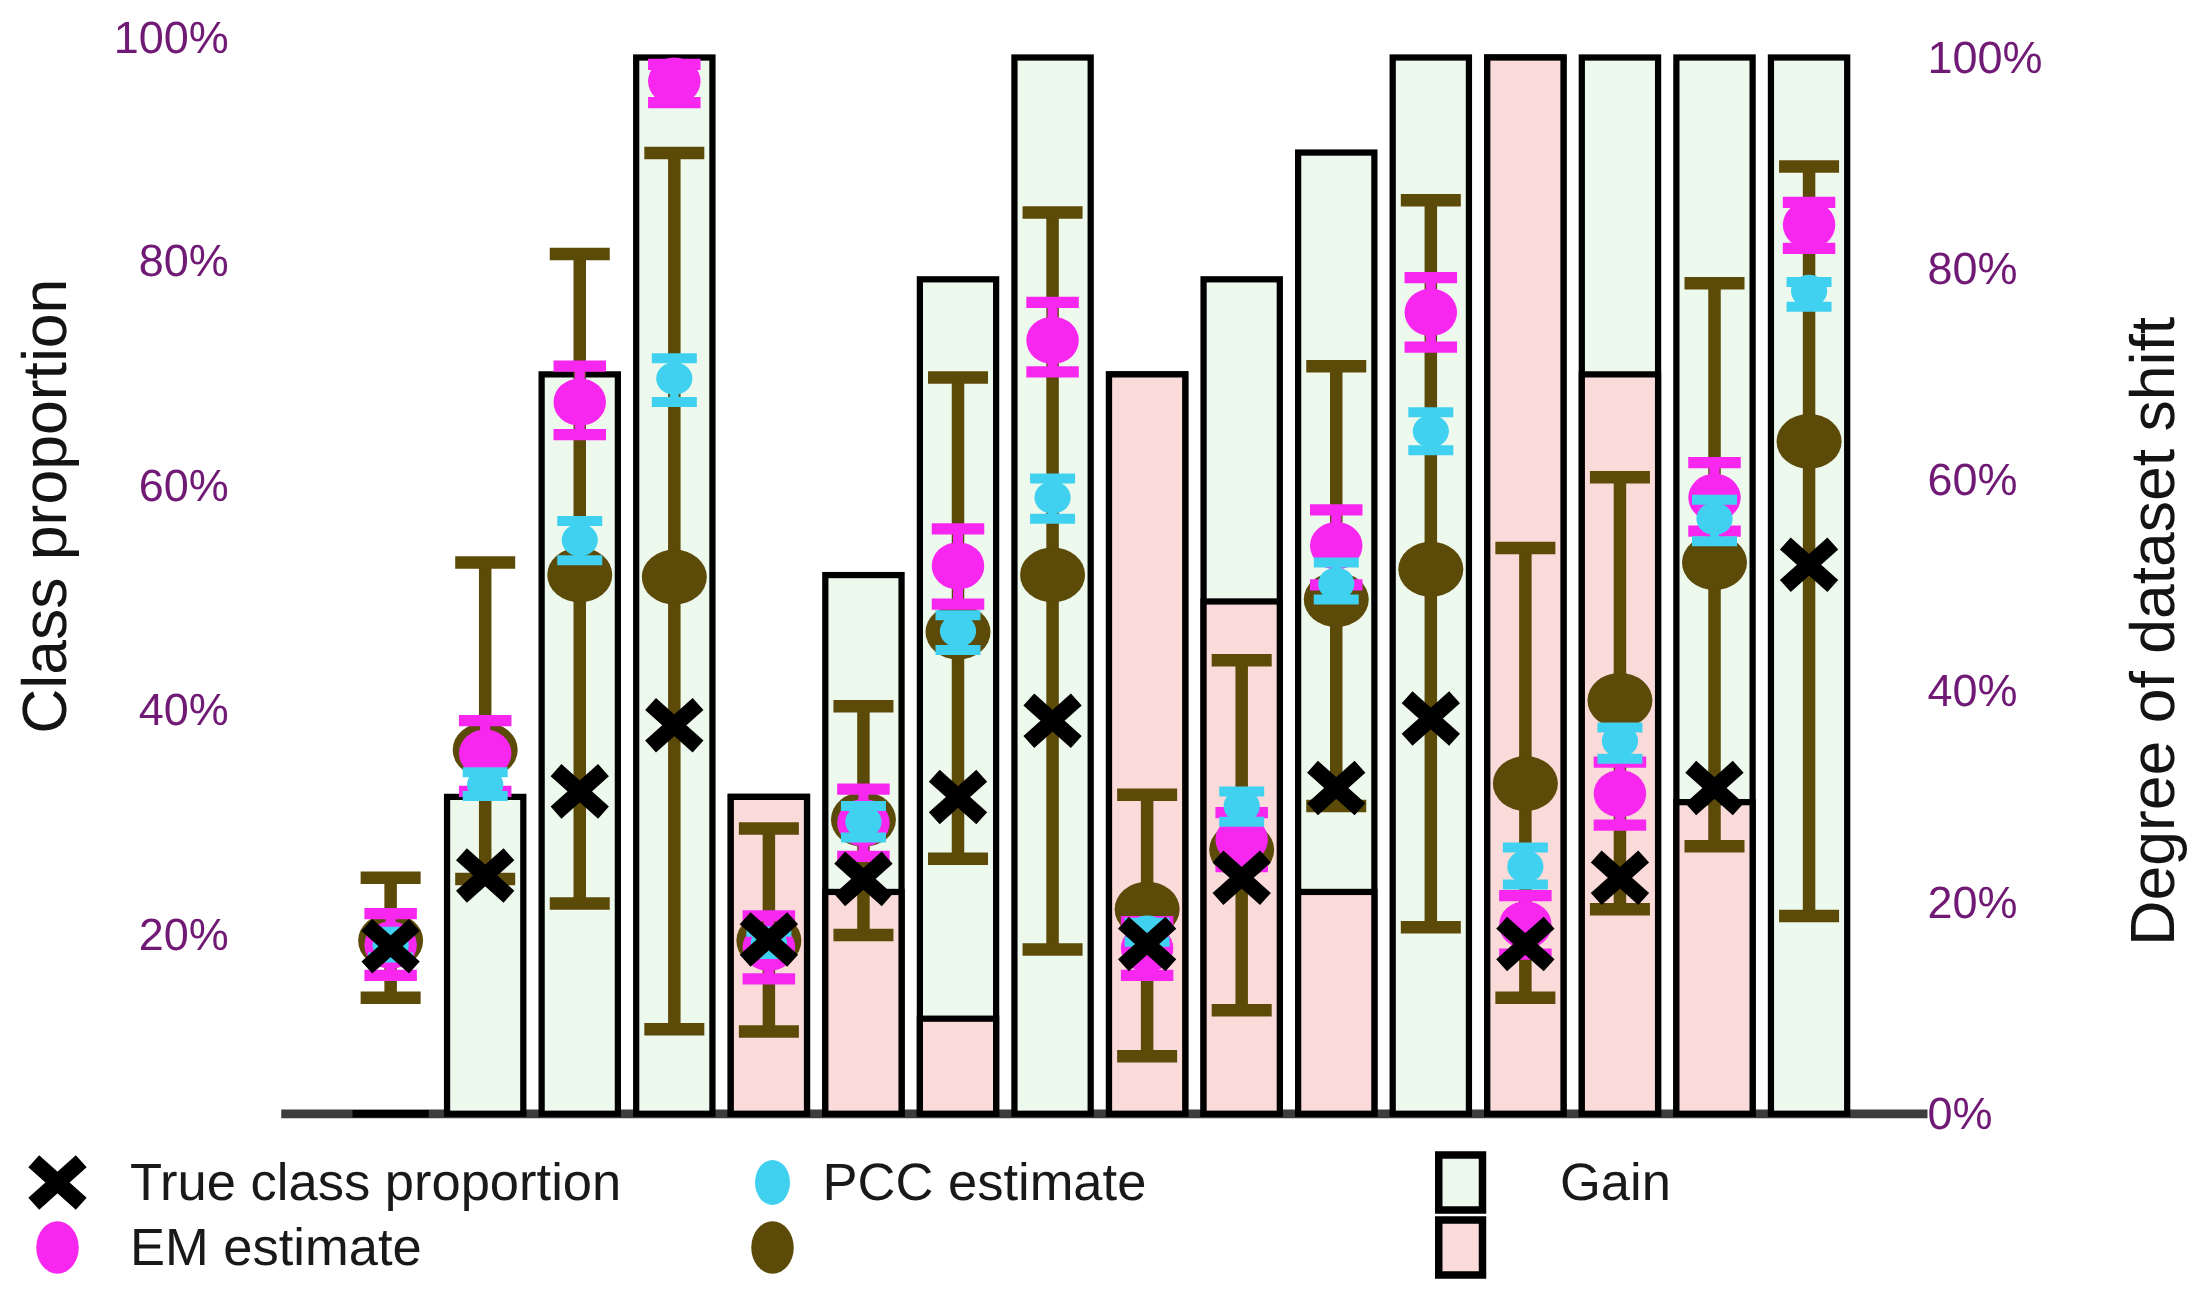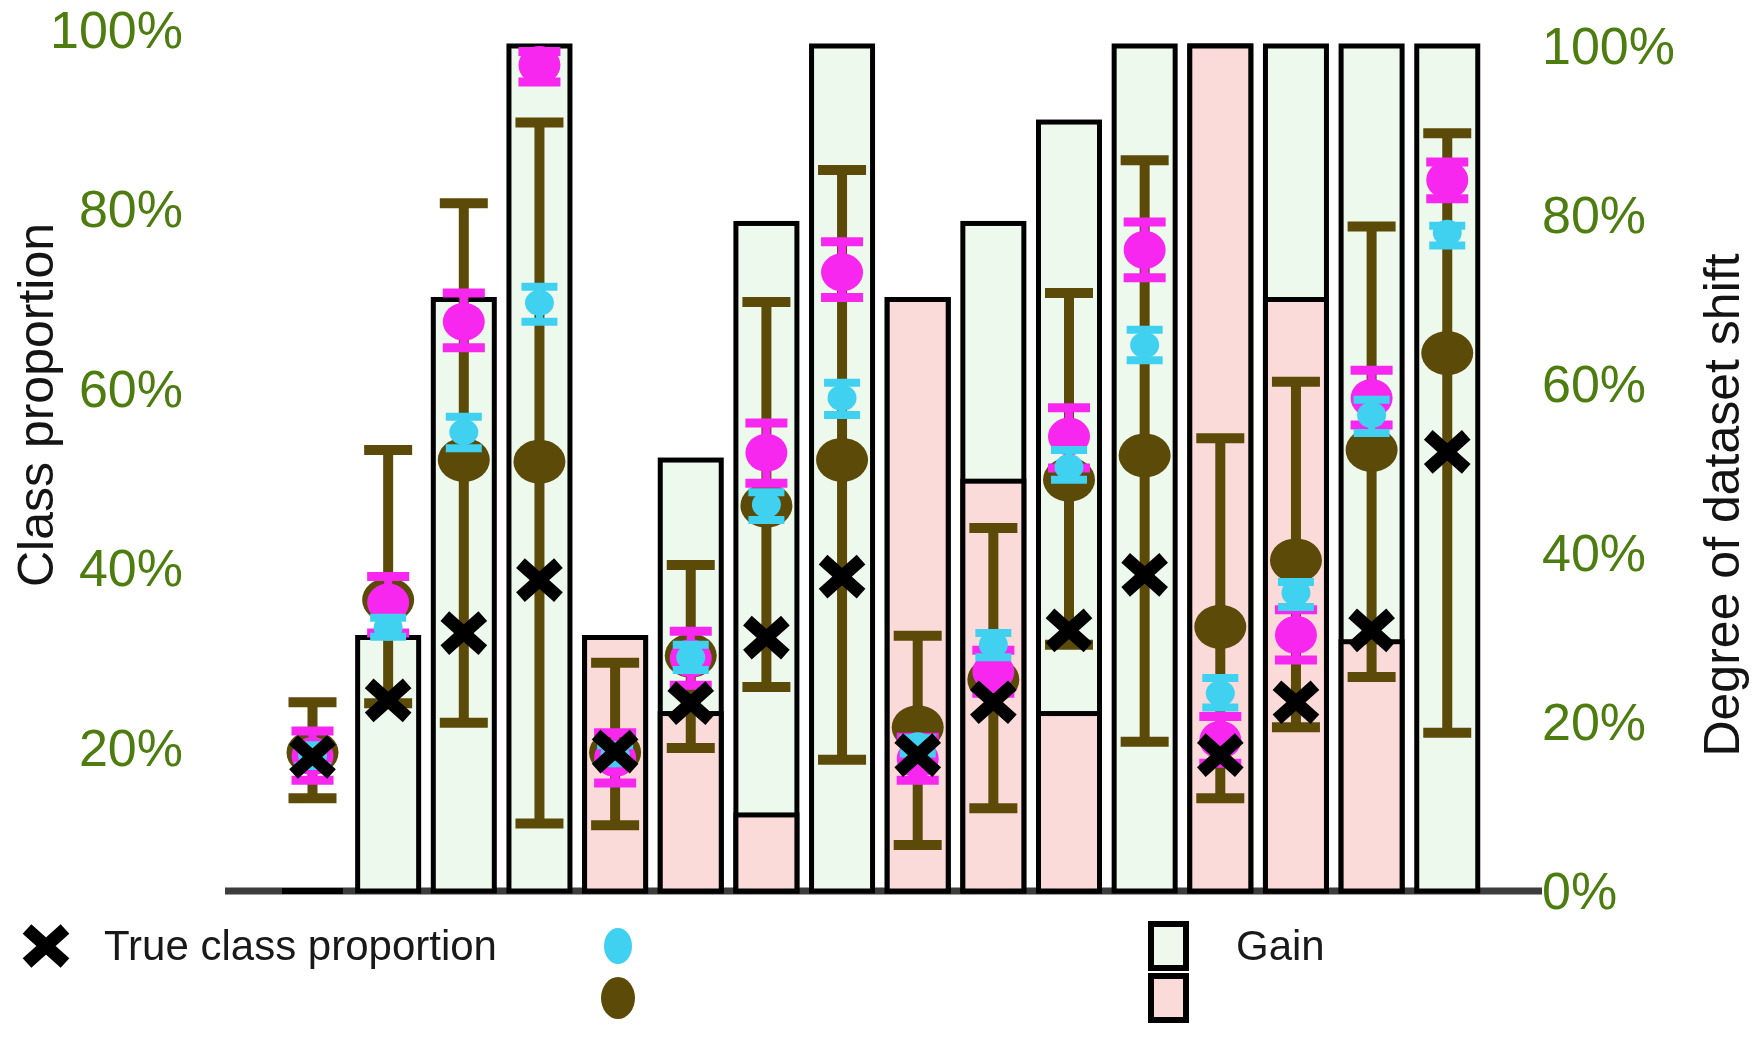--- a/index.html
+++ b/index.html
@@ -1,33 +1,33 @@
 <!DOCTYPE html>
 <html><head>
 <meta charset="utf-8">
 <style>
   html,body{margin:0;padding:0;background:#ffffff;}
   .stage{
     position:relative;width:1758px;height:1050px;background:#ffffff;overflow:hidden;
     font-family:"Liberation Sans","DejaVu Sans",sans-serif;color:#191919;
   }
   #chart{position:absolute;left:0;top:0;}
-  .tick{position:absolute;font-size:52px;line-height:50px;color:#4d7c0f;white-space:nowrap;}
+  .tick{position:absolute;font-size:36px;line-height:50px;color:#701a75;white-space:nowrap;}
   .ltick{left:0;width:183px;text-align:right;}
   .rtick{left:1542px;text-align:left;}
   .vtitle{
     position:absolute;width:700px;height:56px;line-height:56px;text-align:center;
     font-size:50px;color:#141414;transform:rotate(-90deg);white-space:nowrap;
   }
   .vtitle.left{left:-314px;top:377px;}
   .vtitle.right{left:1372px;top:477px;}
   .legend-item{position:absolute;display:flex;align-items:center;height:56px;}
   .legend-item .glyph{flex:0 0 auto;display:block;}
   .legend-item .lbl{font-size:42px;line-height:56px;color:#191919;white-space:nowrap;}
-  .gap30{gap:30px;} .gap12{gap:12px;} .gap36{gap:44px;}
+  .gap30{gap:30px;} .gap12{gap:12px;} .gap36{gap:56px;}
 </style>
 </head>
 <body>
 
 <div class="stage">
 
   <svg id="chart" width="1758" height="1050" viewBox="0 0 1758 1050">
       <line x1="225" y1="891" x2="1542" y2="891" stroke="#3d3d3d" stroke-width="7"></line>
       <g>
         <line x1="282" y1="891" x2="343" y2="891" stroke="#000000" stroke-width="6"></line>
@@ -343,24 +343,31 @@
 
   <div class="vtitle left">Class proportion</div>
   <div class="vtitle right">Degree of dataset shift</div>
 
   <div class="legend-item gap30" style="left:18px;top:918px">
     <svg class="glyph" width="56" height="56">
       <path d="M9 11 L47 45 M9 45 L47 11" stroke="#000000" stroke-width="13" fill="none"></path>
     </svg>
     <span class="lbl">True class proportion</span>
   </div>
+  <div class="legend-item gap30" style="left:18px;top:970px">
+    <svg class="glyph" width="56" height="56">
+      <ellipse id="g-em" cx="28" cy="28" rx="17" ry="21" fill="#f827f0"></ellipse>
+    </svg>
+    <span class="lbl">EM estimate</span>
+  </div>
   <div class="legend-item gap12" style="left:590px;top:918px">
     <svg class="glyph" width="56" height="56">
       <ellipse id="g-pcc" cx="28" cy="28" rx="14" ry="18" fill="#41d1f0"></ellipse>
     </svg>
+    <span class="lbl">PCC estimate</span>
   </div>
   <div class="legend-item gap12" style="left:590px;top:970px">
     <svg class="glyph" width="56" height="56">
       <ellipse id="g-gsls" cx="28" cy="28" rx="17" ry="21" fill="#5c4a08"></ellipse>
     </svg>
   </div>
   <div class="legend-item gap36" style="left:1144px;top:918px">
     <svg class="glyph" width="48" height="56">
       <rect id="g-gain" x="7" y="6" width="35" height="44" fill="#eef9ee" stroke="#000000" stroke-width="6"></rect>
     </svg>

